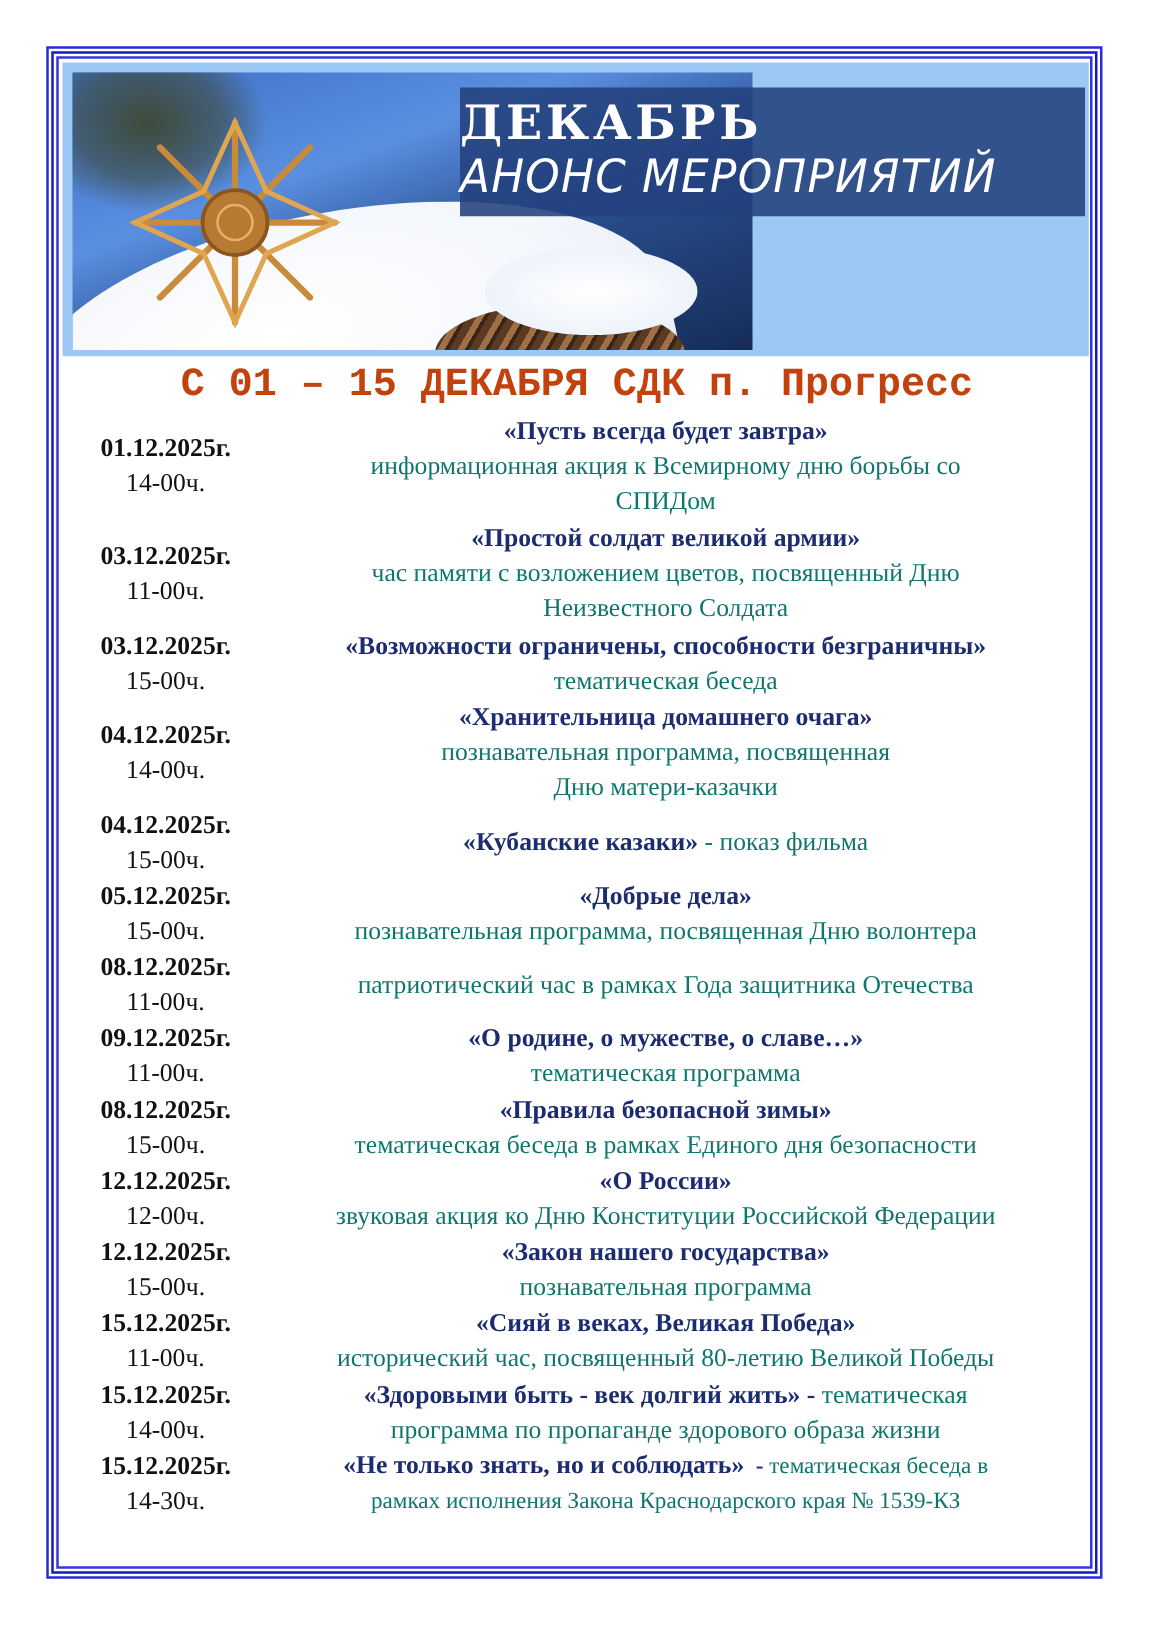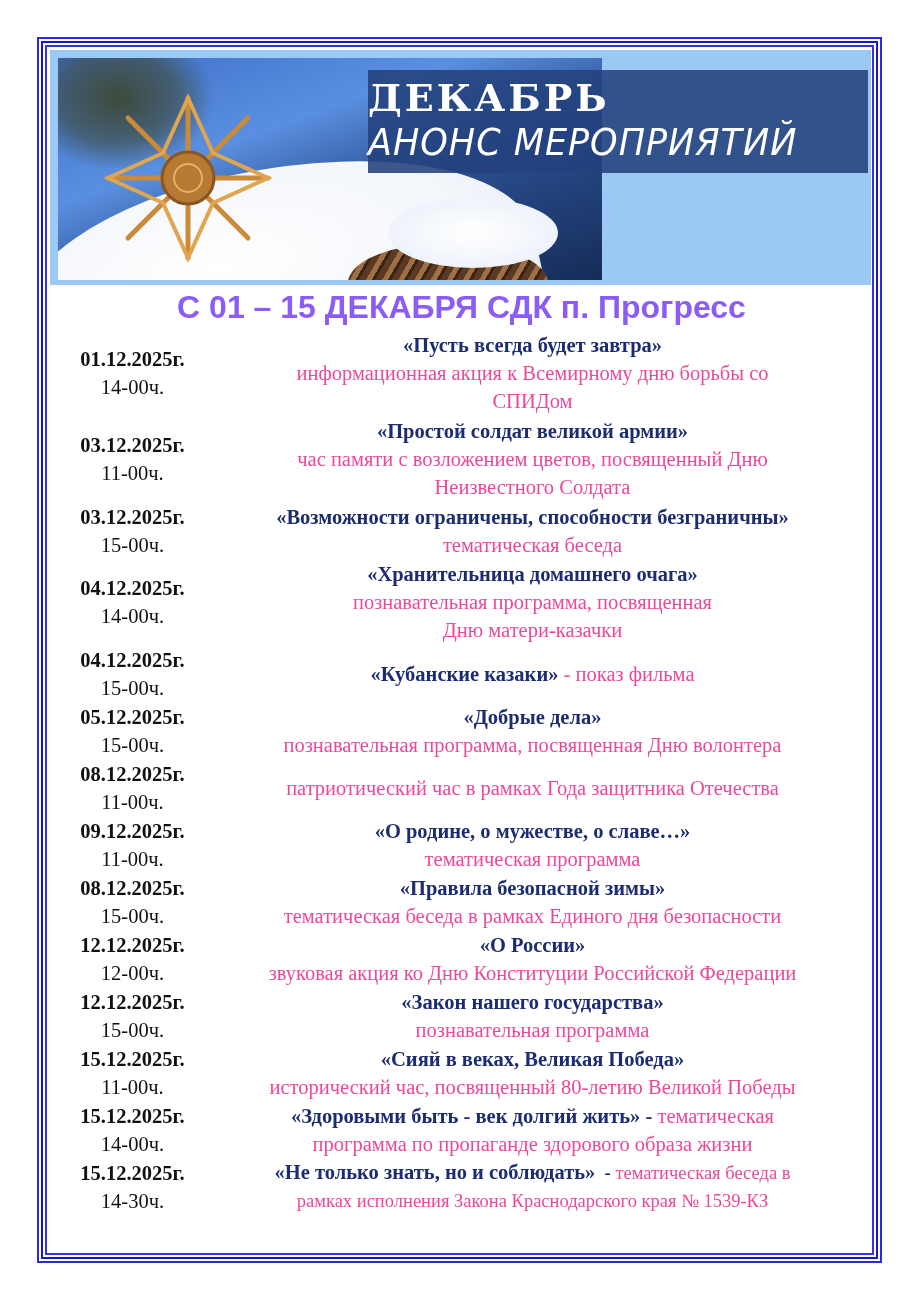--- a/index.html
+++ b/index.html
@@ -62,36 +62,36 @@
       font-size: 38px; letter-spacing: 3px; line-height: 44px; margin-top: 6px;
     }
     .title-sub {
       display: block; font-family: "DejaVu Sans", sans-serif; font-style: italic;
       font-size: 35px; letter-spacing: 1px; line-height: 44px;
       transform: scaleY(1.05);
     }
 
     .headline {
       position: absolute; left: 0; top: 250px; width: 845px; text-align: center;
-      font-family: Liberation Sans, sans-serif; font-weight: bold; font-size: 32px;
-      color: #8b5cf6;
+      font-family: Liberation Mono, monospace; font-weight: bold; font-size: 32px;
+      color: #c2410c;
     }
 
     .events { position: absolute; left: 11px; top: 291px; width: 823px; }
     .event { display: flex; align-items: center; }
     .when {
       width: 165px; flex-shrink: 0; text-align: center; font-size: 20.5px; line-height: 28px;
     }
     .date { display: block; font-weight: bold; }
     .time { display: block; }
     .what {
       flex: 1; text-align: center; font-size: 20.5px; line-height: 28px; padding-right: 23px;
     }
     .name { font-weight: bold; color: #1c2c70; }
-    .desc { color: #ec4899; }
+    .desc { color: #0f766e; }
     .dash { font-weight: bold; color: #1c2c70; }
     .small .what { font-size: 18.5px; }
   </style>
 </head>
 <body>
 
 <div class="frame">
 
   <div class="banner">
     <div class="photo">

